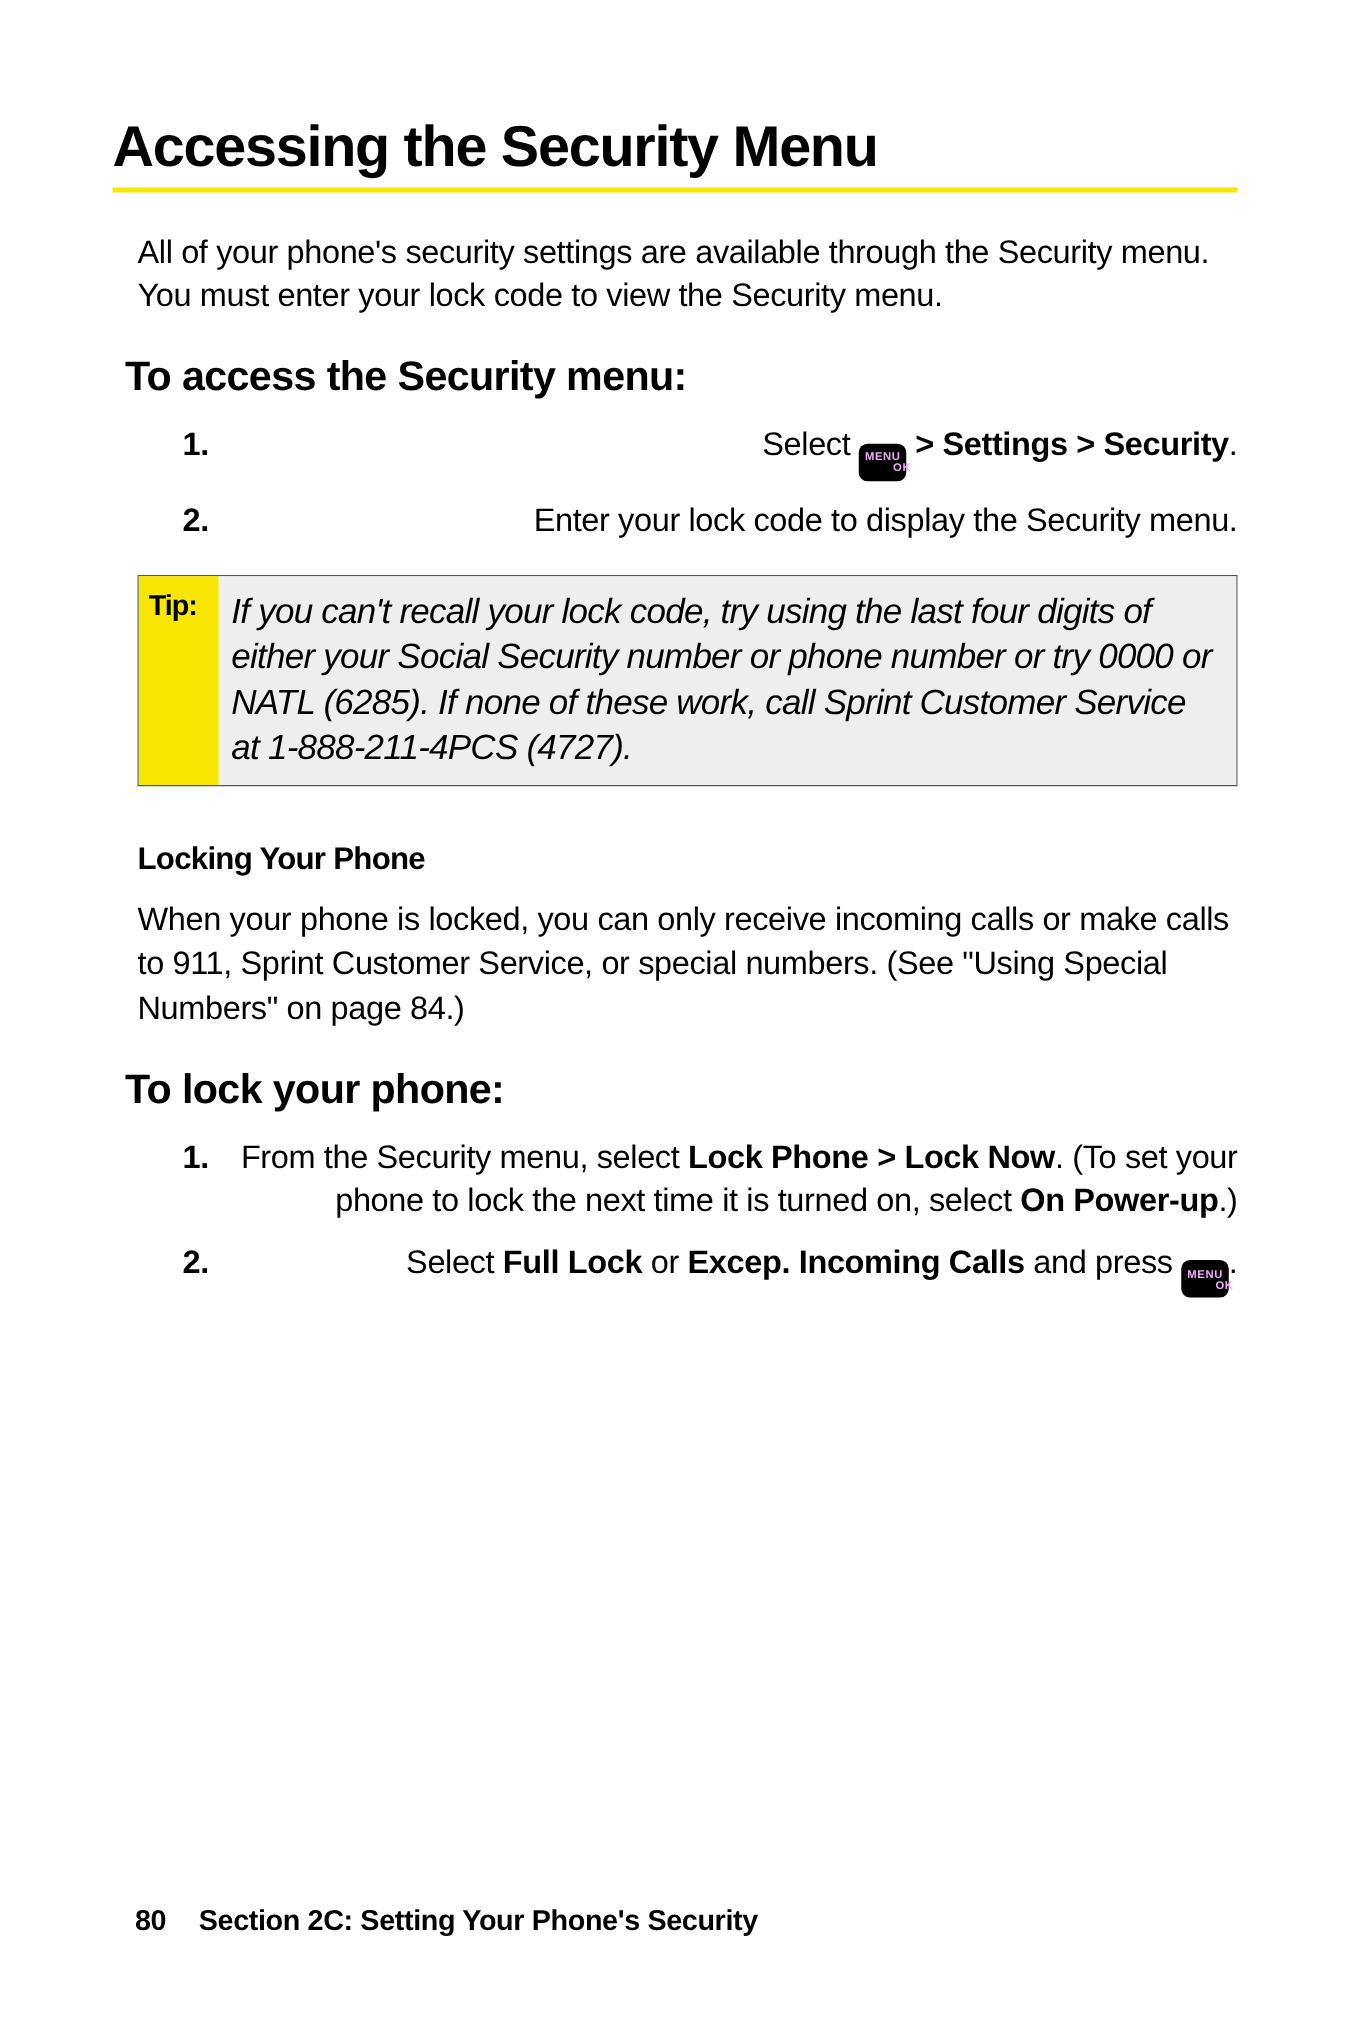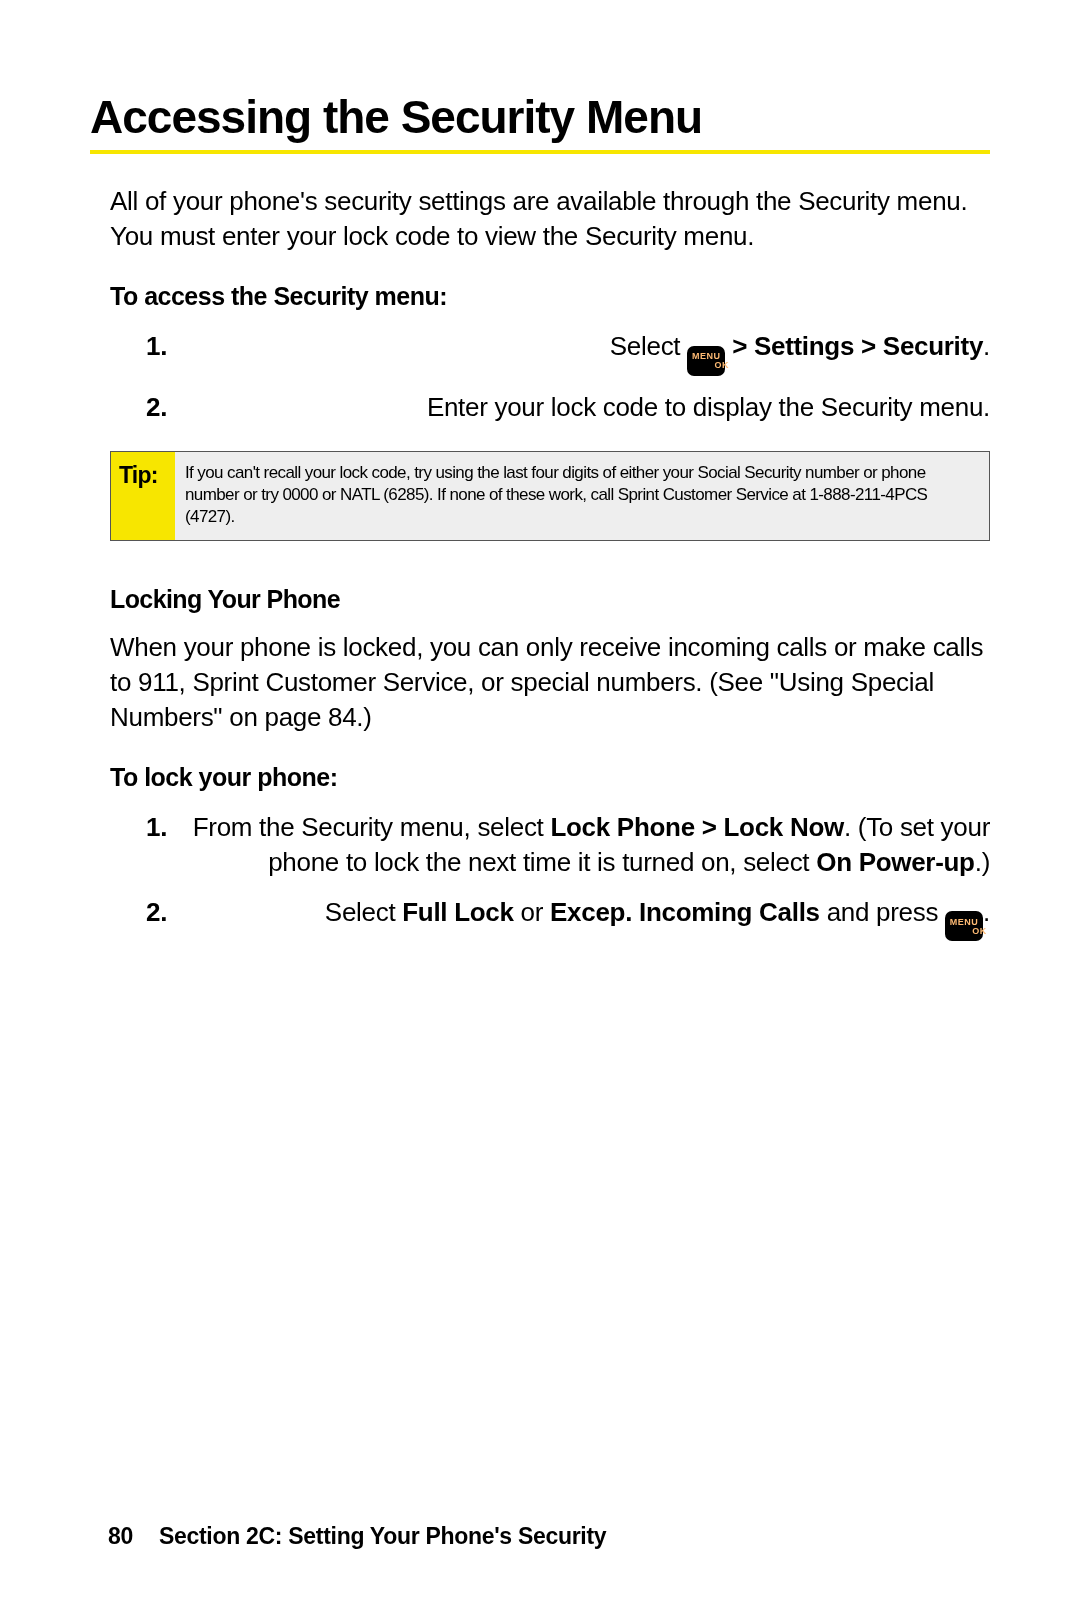--- a/index.html
+++ b/index.html
@@ -21,23 +21,23 @@
     padding-bottom: 6px;
     margin-bottom: 30px;
   }
   .body-text {
     font-size: 26px;
     line-height: 1.35;
     margin: 0 0 28px 20px;
     letter-spacing: -0.3px;
   }
   .bold-lead {
-    font-size: 25px;
+    font-size: 33px;
     font-weight: 700;
-    margin: 0 0 18px 20px;
+    margin: 0 0 18px 10px;
     letter-spacing: -0.5px;
   }
   .ol {
     list-style: none;
     margin: 0 0 26px 56px;
   }
   .ol .li {
     display: flex;
     font-size: 26px;
     line-height: 1.35;
@@ -50,21 +50,21 @@
   }
   .ol .li-body { flex: 1; text-align: right; }
   .menu-ok-icon {
     display: inline-flex;
     flex-direction: column;
     align-items: center;
     justify-content: center;
     width: 38px;
     height: 30px;
     background: #000;
-    color: #fdba74;
+    color: #f0abfc;
     border-radius: 7px;
     font-family: Arial, sans-serif;
     vertical-align: -4px;
     line-height: 1;
     padding-top:1px;
   }
   .menu-ok-icon .t { font-size: 9px; font-weight:700; letter-spacing:0.5px;}
   .menu-ok-icon .b { font-size: 9px; font-weight:700; letter-spacing:0.5px;margin-left:31px;}
   .tip-box {
     display: flex;
@@ -74,24 +74,25 @@
   .tip-label {
     background: #f7e600;
     font-weight: 700;
     font-size: 23px;
     padding: 10px 12px 0 8px;
     min-width: 64px;
     letter-spacing:-0.8px;
   }
   .tip-body {
     background: #eee;
-    font-size: 17px;
+    font-size: 28px;
     line-height: 1.3;
     padding: 10px 14px 12px 10px;
     letter-spacing: -0.6px;
+    font-style: italic;
   }
   .h2 {
     font-size: 25px;
     font-weight: 700;
     margin: 0 0 16px 20px;
     letter-spacing: -0.6px;
   }
   .h1.second { margin-top: 12px; }
   .footer {
     position: absolute;

